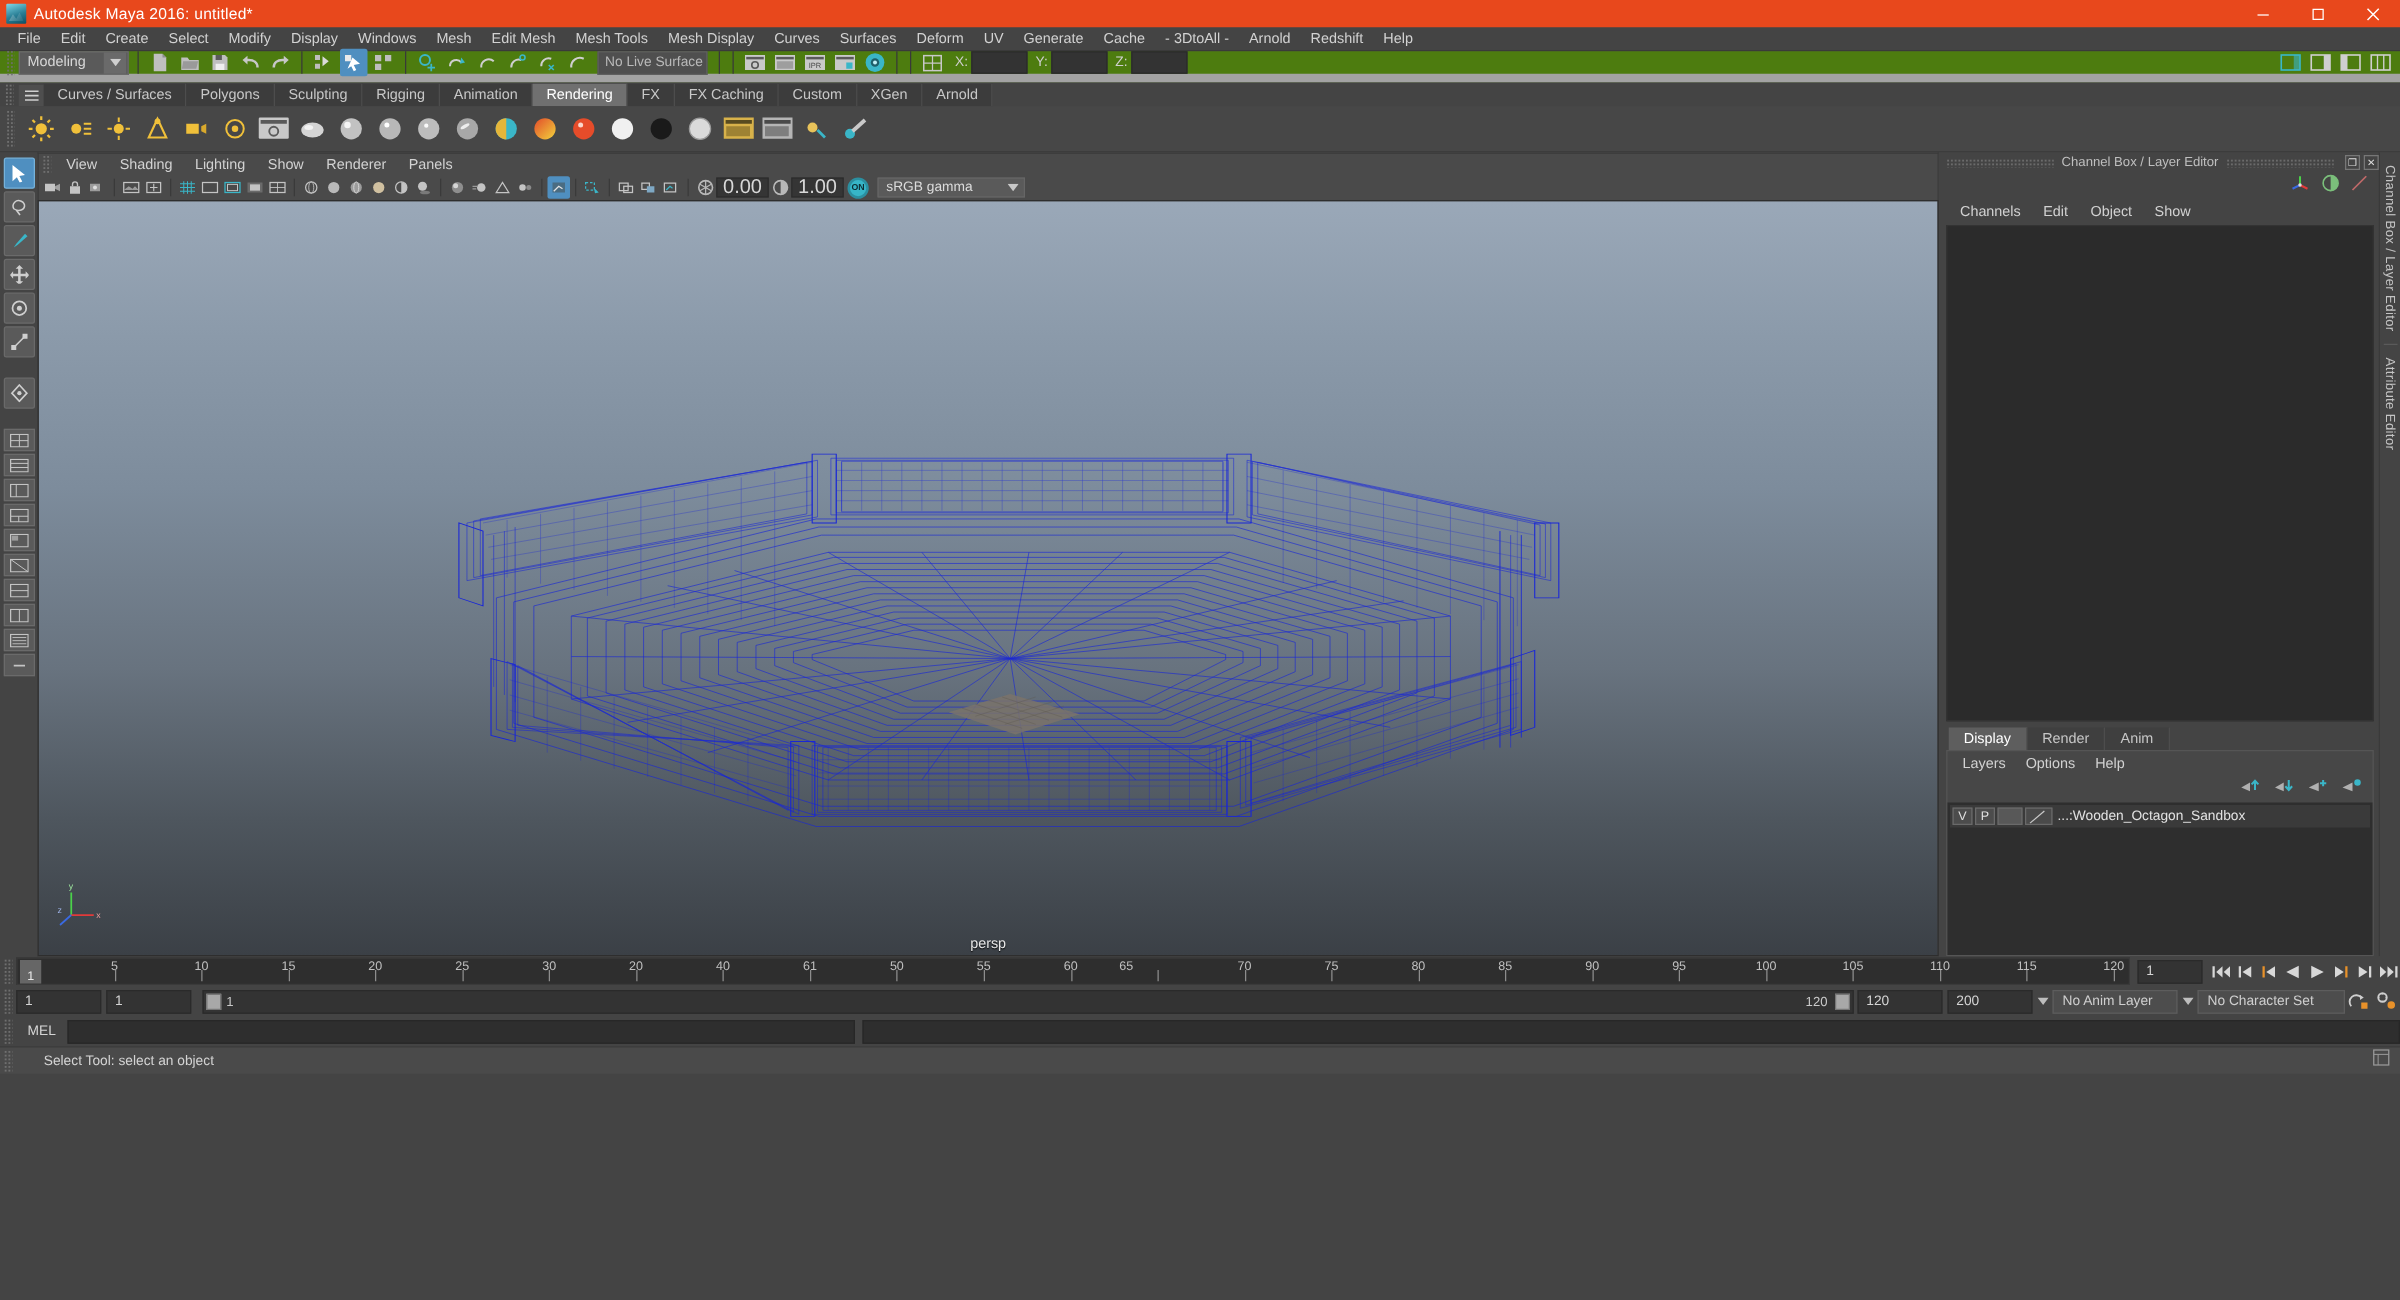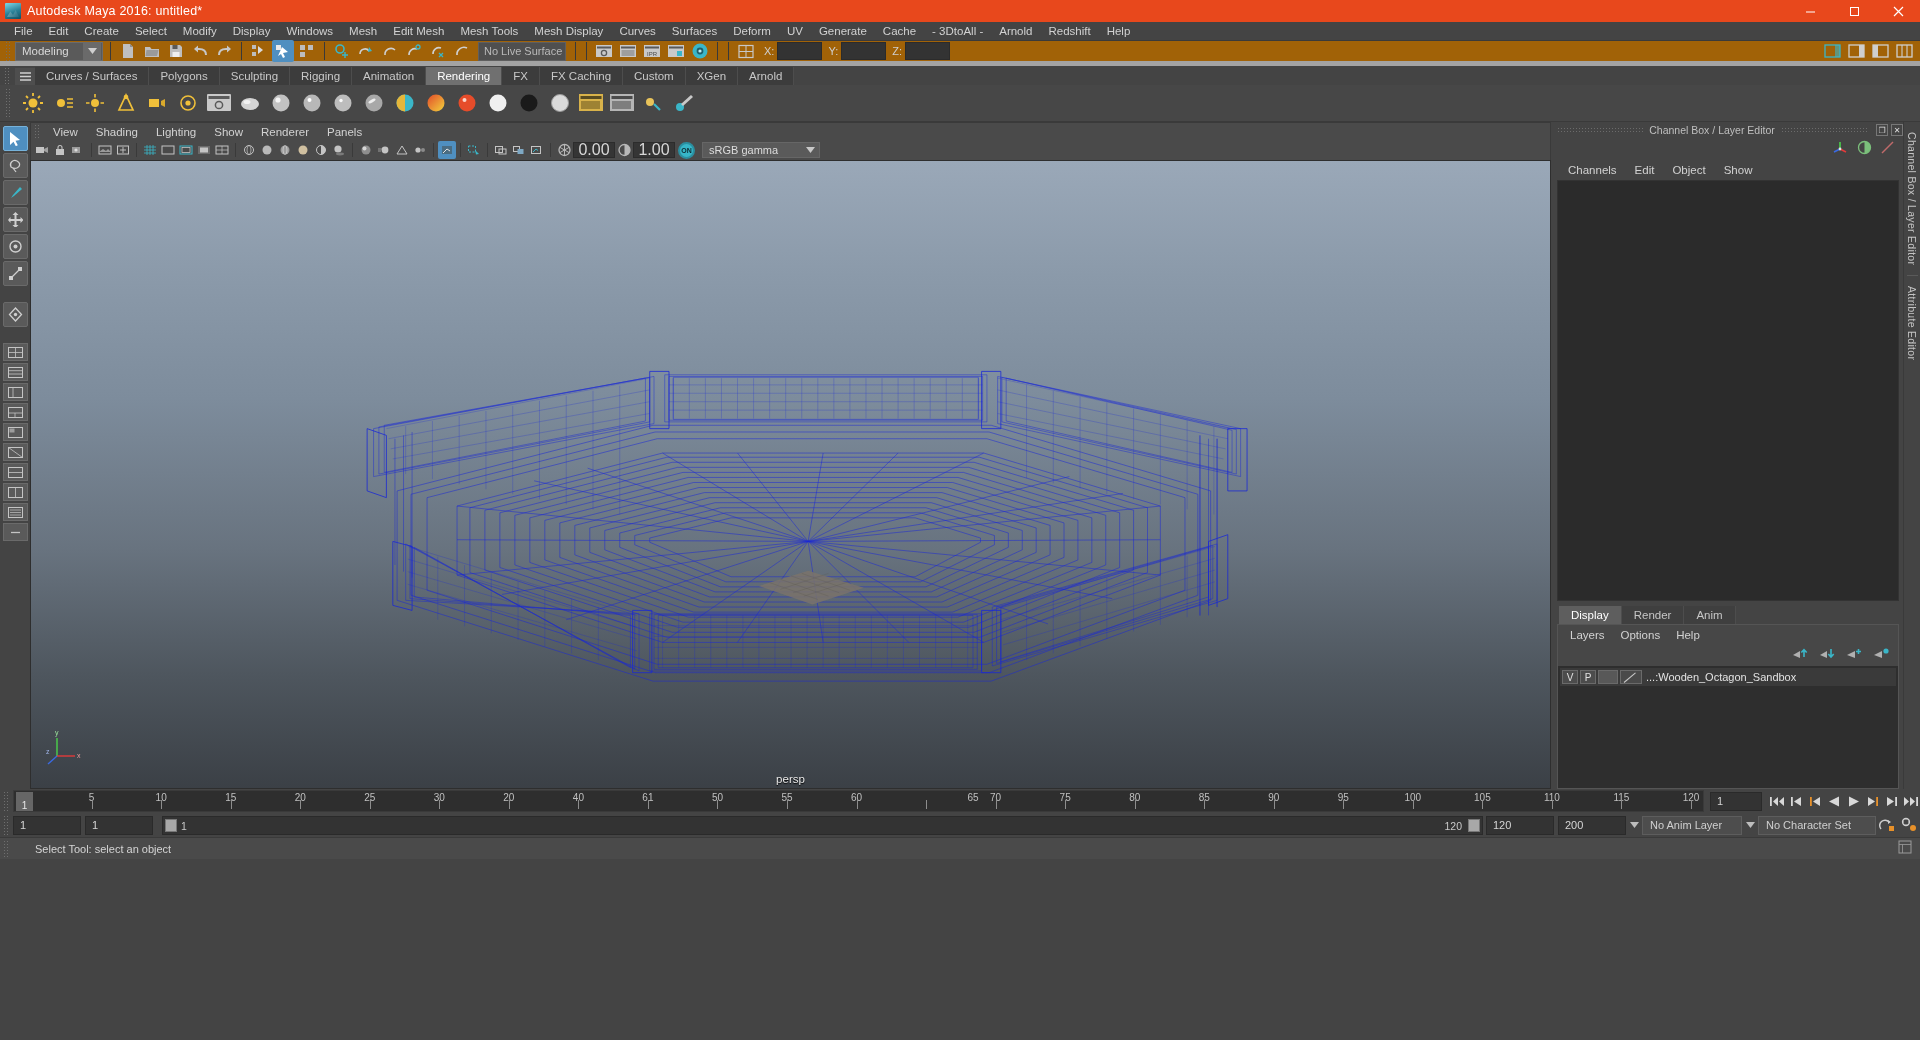--- a/index.html
+++ b/index.html
@@ -40,22 +40,22 @@
     height: 19px; background: #444444; display: flex; align-items: center;
     padding-left: 6px; flex: 0 0 19px; border-bottom: 1px solid #3a3a3a;
   }
   .menu-item {
     font-size: 11.5px; color: #d2d2d2; padding: 0 8px; height: 19px;
     display: flex; align-items: center; white-space: nowrap;
   }
 
   
   .toolbar {
-    height: 25px; background: #a16207; display: flex; align-items: center;
-    flex: 0 0 25px; border-bottom: 5px solid #a3a3a3; padding-left: 2px;
+    height: 25px; background: #4d7c0f; display: flex; align-items: center;
+    flex: 0 0 25px; border-bottom: 7px solid #a3a3a3; padding-left: 2px;
   }
   .grip {
     width: 7px; height: 21px; margin: 0 3px; flex: 0 0 7px;
     background-image: radial-gradient(#6f6f6f 1px, transparent 1px);
     background-size: 3px 3px; opacity: .85;
   }
   .mode-select {
     width: 88px; height: 19px; background: #5a5a5a; border: 1px solid #6b6b6b;
     color: #d8d8d8; font-size: 11.5px; display: flex; align-items: center;
     padding-left: 6px; position: relative; margin-right: 2px;
@@ -1247,21 +1247,21 @@
         <div class="ts-tlabel" style="left: 564.395px;">40</div>
         <div class="ts-tick" style="left: 564.395px;"></div>
         <div class="ts-tlabel" style="left: 633.933px;">61</div>
         <div class="ts-tick" style="left: 633.933px;"></div>
         <div class="ts-tlabel" style="left: 703.471px;">50</div>
         <div class="ts-tick" style="left: 703.471px;"></div>
         <div class="ts-tlabel" style="left: 773.008px;">55</div>
         <div class="ts-tick" style="left: 773.008px;"></div>
         <div class="ts-tlabel" style="left: 842.546px;">60</div>
         <div class="ts-tick" style="left: 842.546px;"></div>
-        <div class="ts-tlabel" style="left: 959px;">65</div>
+        <div class="ts-tlabel" style="left: 887px;">65</div>
         <div class="ts-tick" style="left: 912.084px;"></div>
         <div class="ts-tlabel" style="left: 981.622px;">70</div>
         <div class="ts-tick" style="left: 981.622px;"></div>
         <div class="ts-tlabel" style="left: 1051.16px;">75</div>
         <div class="ts-tick" style="left: 1051.16px;"></div>
         <div class="ts-tlabel" style="left: 1120.7px;">80</div>
         <div class="ts-tick" style="left: 1120.7px;"></div>
         <div class="ts-tlabel" style="left: 1190.24px;">85</div>
         <div class="ts-tick" style="left: 1190.24px;"></div>
         <div class="ts-tlabel" style="left: 1259.77px;">90</div>
@@ -1370,20 +1370,26 @@
     </div>
     <div class="rg-icon">
       <svg width="18" height="16" viewBox="0 0 18 16">
           <circle cx="6" cy="5" r="3.4" fill="none" stroke="#cfcfcf" stroke-width="1.5"></circle>
           <path d="M6 1.5v1M6 7.5v1M2.6 5h1M8.4 5h1" stroke="#cfcfcf" stroke-width="1.2"></path>
           <circle cx="13" cy="11" r="3" fill="#e8912a"></circle>
         </svg>
     </div>
   </div>
 
+  <div class="mel-row">
+    <div class="ts-grip"></div>
+    <div class="mel-label">MEL</div>
+    <div class="mel-input"></div>
+    <div class="mel-right"></div>
+  </div>
 
   <div class="statusbar">
     <div class="status-grip"></div>
     <div class="status-text">Select Tool: select an object</div>
     <div class="help-icon">
       <svg width="14" height="14" viewBox="0 0 14 14">
           <rect x="1" y="1" width="12" height="12" fill="none" stroke="#9a9a9a" stroke-width="1"></rect>
           <path d="M1 4.5h12M4.5 4.5v8.5" stroke="#9a9a9a" stroke-width=".8"></path>
         </svg>
     </div>

